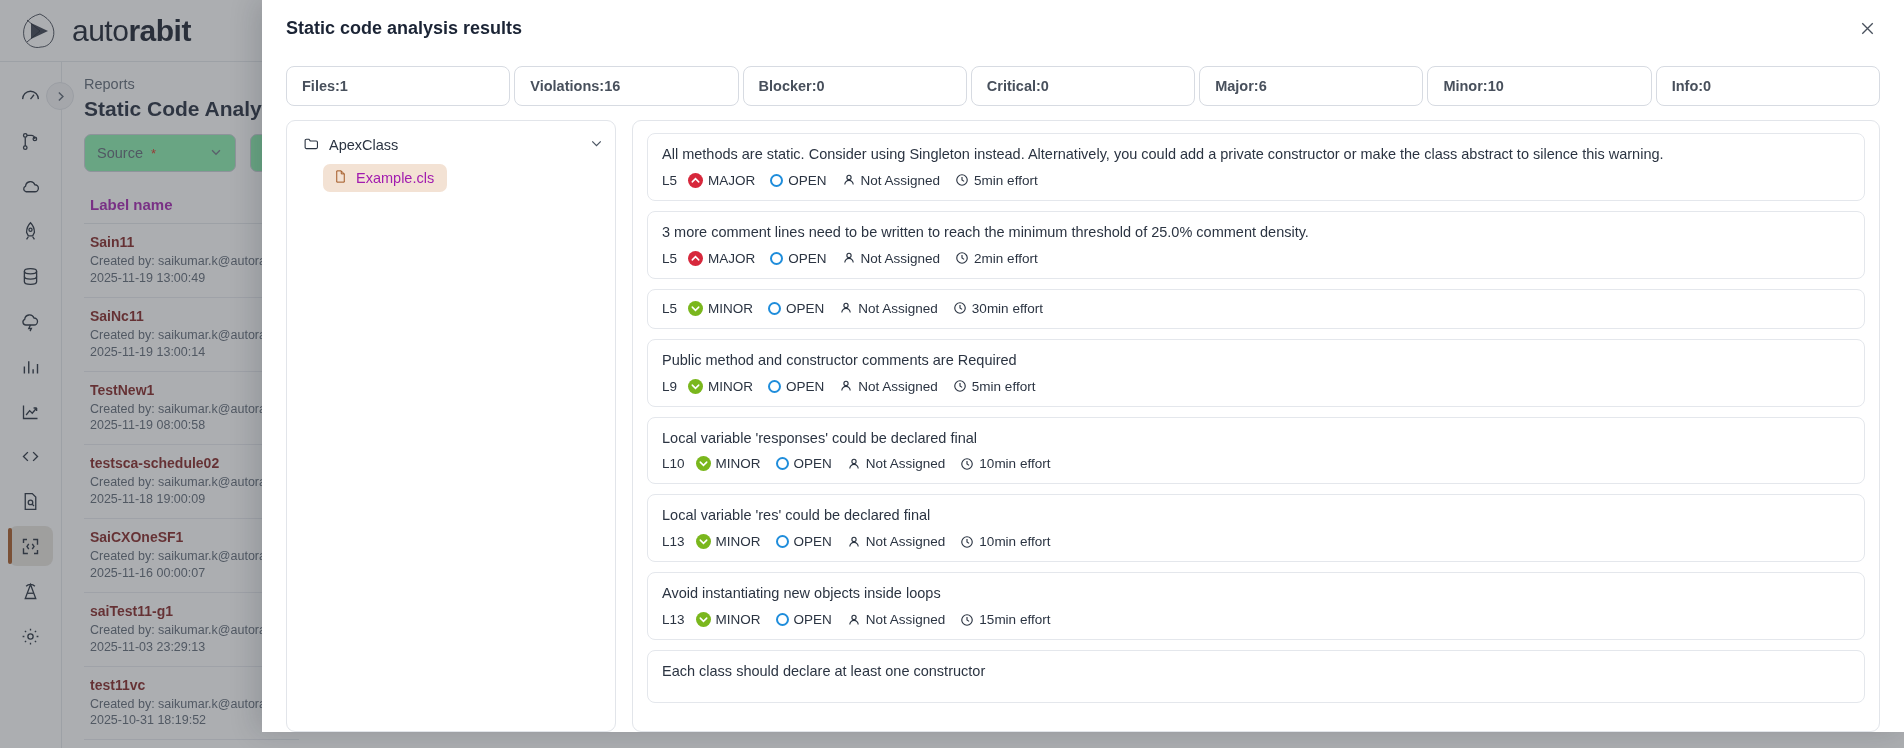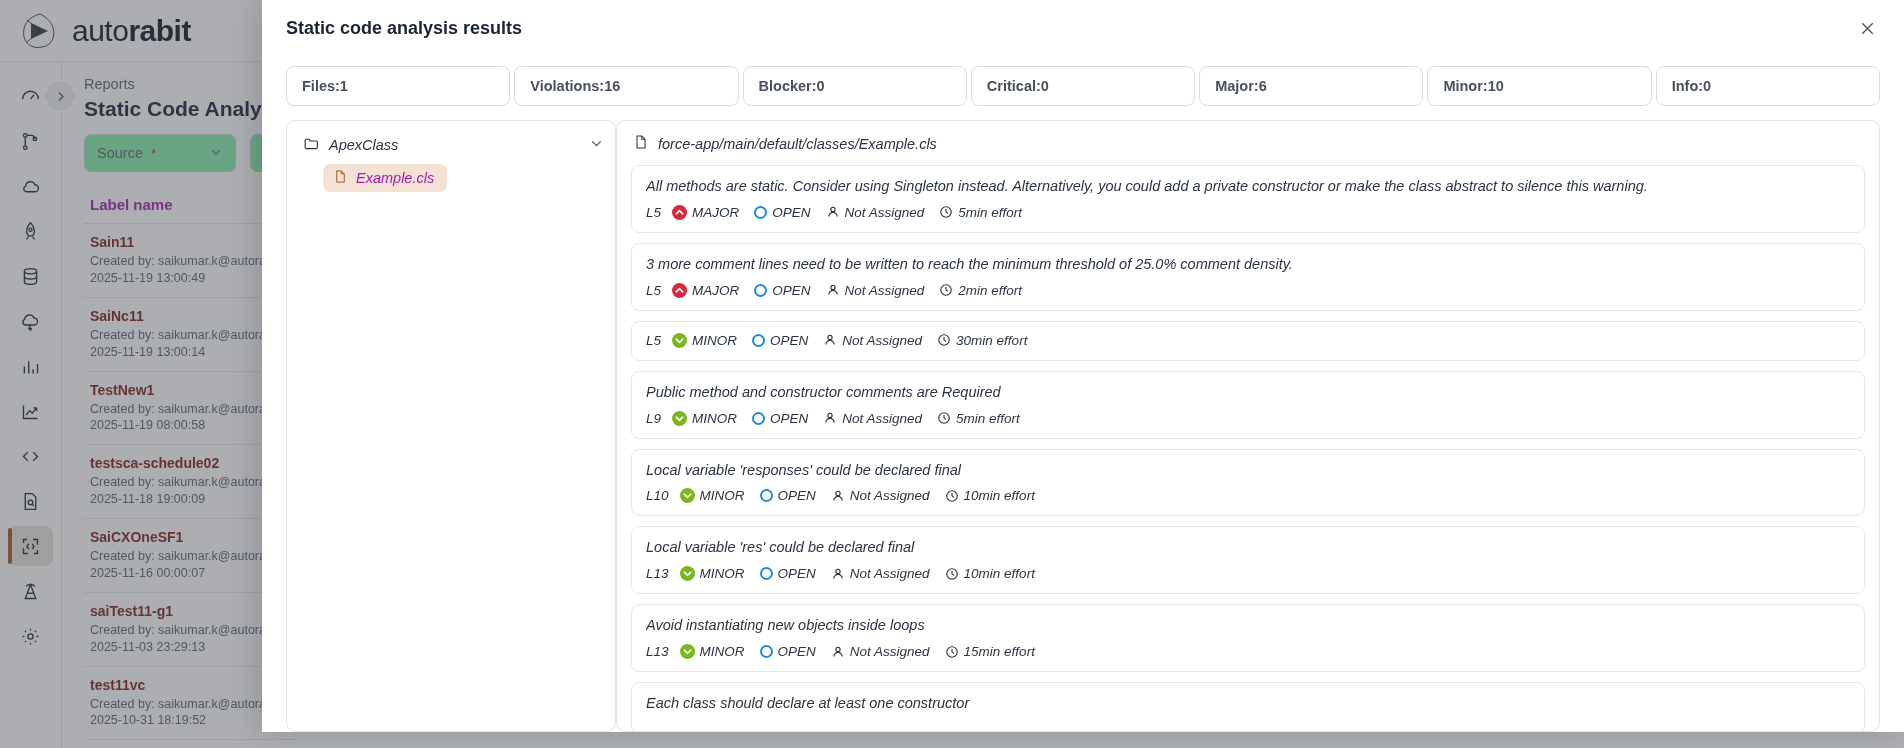--- a/index.html
+++ b/index.html
@@ -116,23 +116,22 @@
   }
   .stat-chip {
     flex: 1; height: 40px;
     border: 1px solid #d7dbe2; border-radius: 8px;
     display: flex; align-items: center; padding: 0 15px;
     font-size: 14.5px; color: #48505c; background: #fff;
   }
 
   .panes {
     flex: 1; min-height: 0;
-    display: flex; 
+    display: flex; gap: 16px;
     padding: 0 24px 0 24px;
-    font-style: italic;
   }
   .tree-pane {
     width: 330px; flex: 0 0 330px;
     border: 1px solid #e2e5ea; border-radius: 9px;
     background: #fff; padding: 12px 10px 12px 14px;
     overflow: hidden;
   }
   .tree-folder-row {
     display: flex; align-items: center; gap: 9px;
     font-size: 14.5px; color: #2b3442; padding: 2px 0 2px 2px;
@@ -411,29 +410,20 @@
               <span><svg viewBox="0 0 20 20" width="15" height="15" fill="none" stroke="#a0541f" stroke-width="1.3">
                   <path d="M5 2.5h6l4 4v11H5z"></path>
                   <path d="M11 2.5v4h4"></path>
                 </svg></span>
               <span>Example.cls</span>
             </span></div>
         </div>
     </div>
 
     <div class="viol-pane">
-      <div class="viol-filehead">
-        <span>
-          <svg viewBox="0 0 20 20" width="16" height="16" fill="none" stroke="#2b3442" stroke-width="1.3">
-            <path d="M5 2.5h6l4 4v11H5z"></path>
-              <path d="M11 2.5v4h4"></path>
-          </svg>
-        </span>
-        <span>force-app/main/default/classes/Example.cls</span>
-      </div>
       <div class="viol-scroll" id="viol-list">
           <div class="viol-card">
             <div class="viol-msg">All methods are static. Consider using Singleton instead. Alternatively, you could add a private constructor or make the class abstract to silence this warning.</div>
             <div class="viol-meta">
               <span class="meta-line">L5</span>
               <span class="meta-grp">
                 <span class="sev-ico major">
                   <svg viewBox="0 0 12 12" fill="none" stroke="#ffffff" stroke-width="1.7" stroke-linecap="round">
                     <path d="M2.5 7.5 L6 4 L9.5 7.5"></path>
                   </svg>

